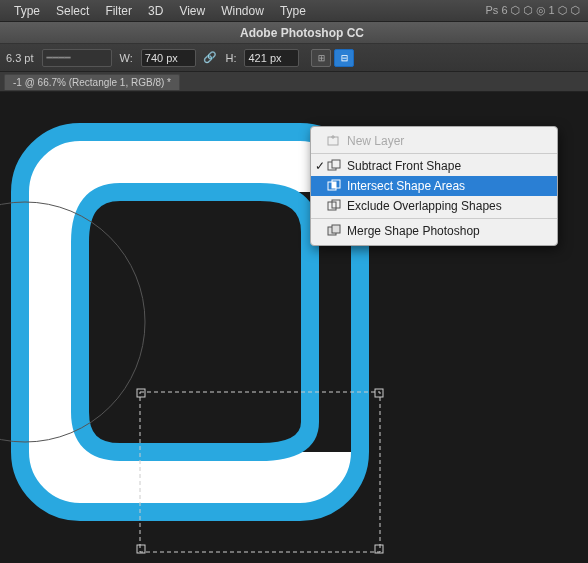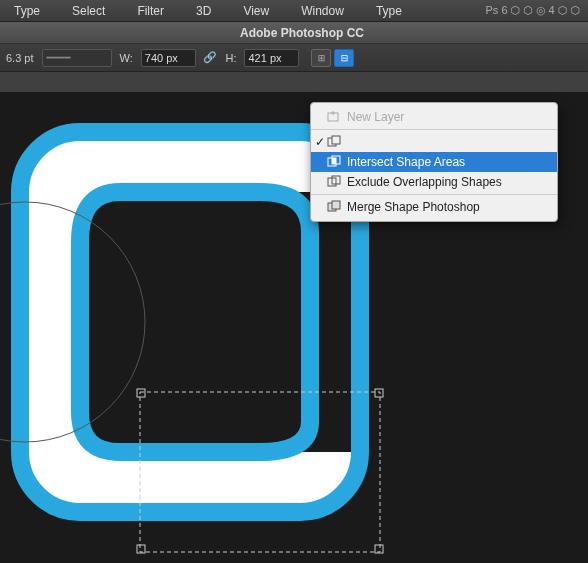--- a/index.html
+++ b/index.html
@@ -13,21 +13,21 @@
     }
 
     
     .menubar {
       width: 100%;
       height: 22px;
       background: linear-gradient(to bottom, #4a4a4a, #3a3a3a);
       display: flex;
       align-items: center;
       padding: 0 8px;
-      gap: 20px;
+      gap: 4px;
       border-bottom: 1px solid #222;
     }
     .menu-item {
       color: #ddd;
       font-size: 12px;
       padding: 2px 6px;
       cursor: pointer;
       border-radius: 3px;
     }
 
@@ -94,21 +94,21 @@
       top: 20px;
       left: 0;
       right: 0;
       bottom: 0;
       background: #1a1a1a;
     }
 
     
     .dropdown-menu {
       position: absolute;
-      top: 30px;
+      top: 54px;
       left: 310px;
       width: 248px;
       background: #f0f0f0;
       border: 1px solid #aaa;
       border-radius: 4px;
       box-shadow: 2px 4px 12px rgba(0,0,0,0.5);
       z-index: 100;
       padding: 4px 0;
     }
     .dropdown-item {
@@ -167,21 +167,21 @@
 <body>
 
 <div class="menubar">
   <span class="menu-item">Type</span>
   <span class="menu-item">Select</span>
   <span class="menu-item">Filter</span>
   <span class="menu-item">3D</span>
   <span class="menu-item">View</span>
   <span class="menu-item">Window</span>
   <span class="menu-item">Type</span>
-  <span style="margin-left:auto; color:#aaa; font-size:11px;">Ps 6 ⬡ ⬡ ◎ 4 ⬡ ⬡</span>
+  <span style="margin-left:auto; color:#aaa; font-size:11px;">Ps 6 ⬡ ⬡ ◎ 1 ⬡ ⬡</span>
 </div>
 
 <div class="titlebar">
   <span class="titlebar-text">Adobe Photoshop CC</span>
 </div>
 
 <div class="optionsbar">
   <span class="options-text">6.3 pt</span>
   <div style="width:70px; height:18px; background:#333; border:1px solid #555; border-radius:2px; display:flex; align-items:center; padding:0 4px;">
     <span style="color:#888; font-size:10px;">━━━━</span>
@@ -196,20 +196,25 @@
       <span style="color:#aaa; font-size:9px;">⊞</span>
     </div>
     <div style="width:20px; height:18px; background:#2a7fd4; border:1px solid #1a6abf; border-radius:2px; display:flex; align-items:center; justify-content:center;">
       <span style="color:#fff; font-size:9px;">⊟</span>
     </div>
   </div>
 </div>
 
 <div class="canvas-area">
 
+  <div class="tab-area">
+    <div class="tab-item">
+      <span>-1 @ 66.7% (Rectangle 1, RGB/8) *</span>
+    </div>
+  </div>
 
   <div class="canvas-bg">
     <svg width="588" height="491" style="position:absolute; top:0; left:0;">
 
       <rect x="20" y="40" width="340" height="380" rx="60" ry="60" fill="white"></rect>
 
       <rect x="80" y="100" width="230" height="260" rx="40" ry="40" fill="#1a1a1a"></rect>
 
       <rect x="230" y="100" width="160" height="260" fill="#1a1a1a"></rect>
 
@@ -241,20 +246,21 @@
 
     <div class="dropdown-separator"></div>
 
 
     <div class="dropdown-item">
       <span class="check-mark">✓</span>
       <svg class="item-icon" viewBox="0 0 14 14">
         <rect x="1" y="3" width="8" height="8" fill="none" stroke="#555" stroke-width="1"></rect>
         <rect x="5" y="1" width="8" height="8" fill="#f0f0f0" stroke="#555" stroke-width="1"></rect>
       </svg>
+      <span>Subtract Front Shape</span>
     </div>
 
     <div class="dropdown-item highlighted">
       <svg class="item-icon" viewBox="0 0 14 14">
         <rect x="1" y="3" width="8" height="8" fill="none" stroke="#fff" stroke-width="1"></rect>
         <rect x="5" y="1" width="8" height="8" fill="none" stroke="#fff" stroke-width="1"></rect>
         <rect x="5" y="3" width="4" height="6" fill="#fff" stroke="#fff" stroke-width="0"></rect>
       </svg>
       <span>Intersect Shape Areas</span>
     </div>

